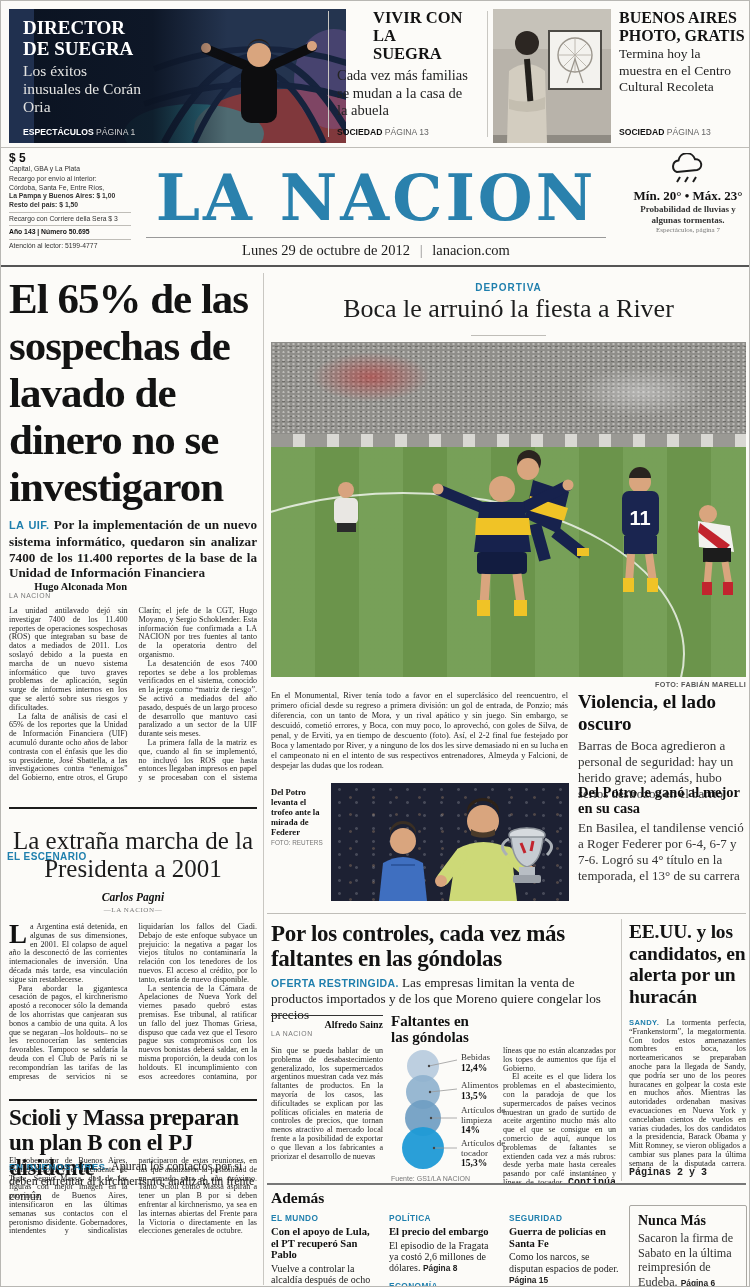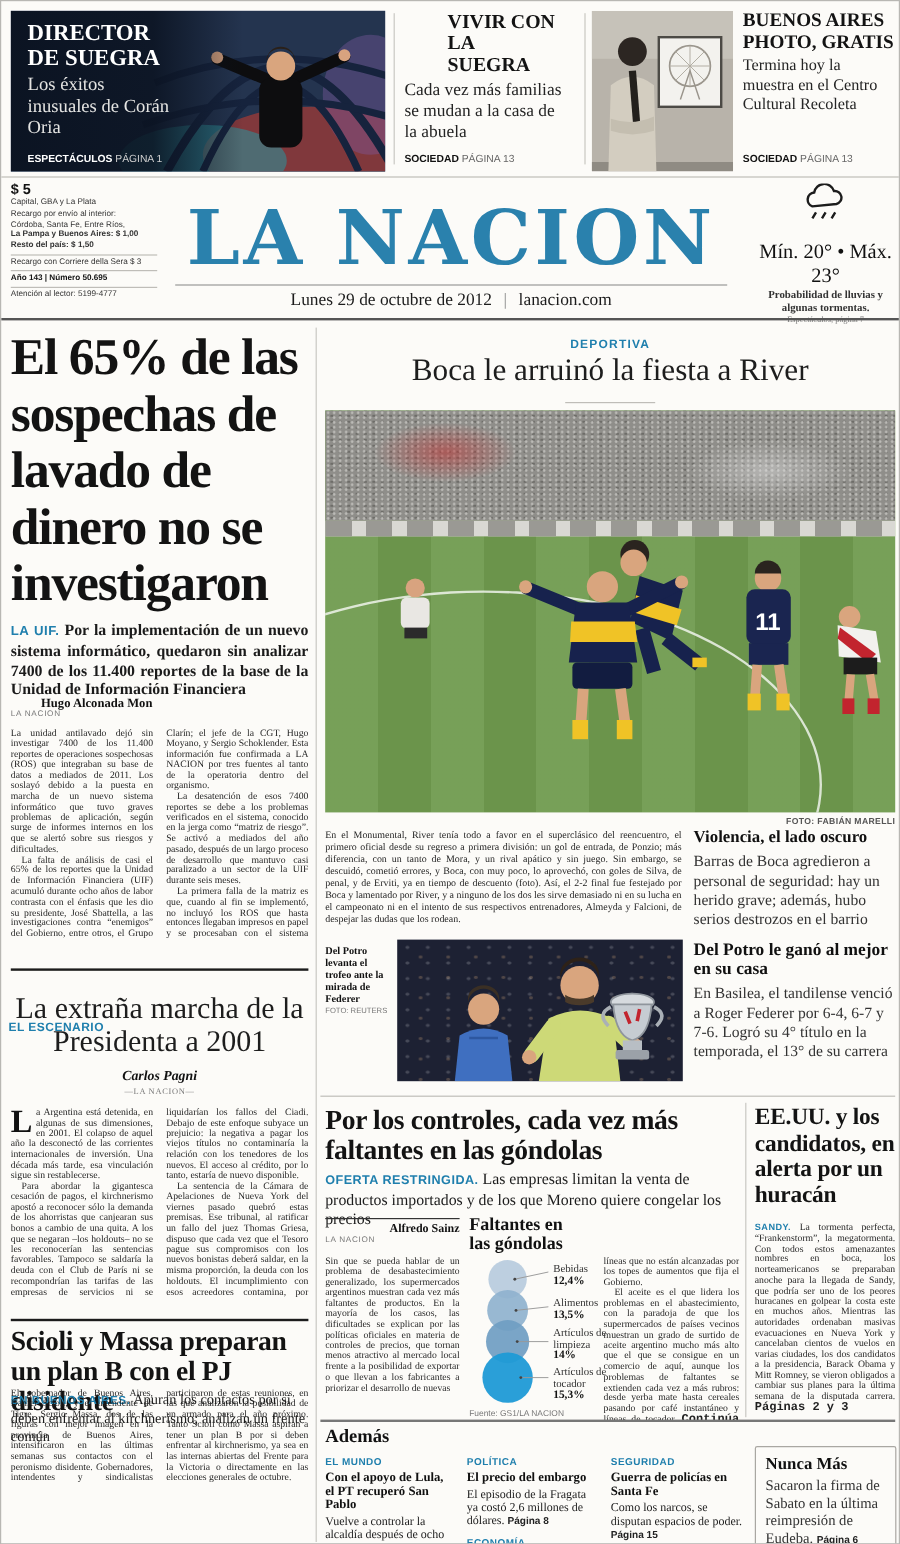--- a/index.html
+++ b/index.html
@@ -26,21 +26,21 @@
   .ad-sec{font-family:"Liberation Sans",sans-serif;font-weight:bold;font-size:8.3px;color:#1f7fad;letter-spacing:.4px;margin-bottom:3px;}
   .ad-title{font-weight:bold;font-size:10.6px;line-height:11.6px;color:#101010;margin-bottom:2px;}
   .ad-text{font-size:10px;line-height:11.4px;color:#222;}
   .ad-text b{font-family:Liberation Sans, sans-serif;font-size:8.4px;margin-top:36px;}
 </style>
 </head>
 <body>
 
 <div class="page">
 
-  <div class="abs photo" style="left:8px;top:8px;width:312px;height:134px;background:#20304f;">
+  <div class="abs photo" style="left:8px;top:8px;width:312px;height:134px;background:#20304f;padding-left:25px;">
     <svg width="312" height="134" viewBox="0 0 312 134">
       <rect width="312" height="134" fill="#24344f"></rect>
       <ellipse cx="250" cy="120" rx="90" ry="40" fill="#a83a34" opacity=".7"></ellipse>
       <ellipse cx="160" cy="125" rx="70" ry="30" fill="#2f8d96" opacity=".6"></ellipse>
       <ellipse cx="300" cy="70" rx="40" ry="50" fill="#7e5ba0" opacity=".4"></ellipse>
       <path d="M130 134 Q225 -40 320 134" fill="none" stroke="#16233d" stroke-width="7"></path>
       <path d="M160 134 Q225 -10 290 134" fill="none" stroke="#16233d" stroke-width="6"></path>
       <path d="M120 60 Q225 20 330 60" fill="none" stroke="#16233d" stroke-width="6"></path>
       <path d="M110 95 Q225 55 335 95" fill="none" stroke="#16233d" stroke-width="6"></path>
       <g>
@@ -143,21 +143,21 @@
     <span>Lunes 29 de octubre de 2012</span>
     <span style="color:#8a8a8a;padding:0 6px;">|</span>
     <span>lanacion.com</span>
   </div>
 
   <div class="abs" style="left:628px;top:152px;width:118px;text-align:center;">
     <svg width="42" height="30" viewBox="0 0 42 30" style="display:block;margin:0 auto;">
       <path d="M10 19 a6 6 0 0 1 1.5-11.6 a8.5 8.5 0 0 1 16.5-1.2 a5.5 5.5 0 0 1 2 10.8 z" fill="none" stroke="#1c1c1c" stroke-width="2"></path>
       <path d="M13 24 L10 29 M21 24 L18 29 M29 24 L26 29" stroke="#1c1c1c" stroke-width="2"></path>
     </svg>
-    <div style="font-size:17px;font-weight:normal;color:#111;margin-top:17px;">Mín. 20° • Máx. 23°</div>
+    <div style="font-size:13px;font-weight:bold;color:#111;margin-top:5px;">Mín. 20° • Máx. 23°</div>
     <div style="font-size:9px;line-height:10.5px;font-weight:bold;color:#333;">Probabilidad de lluvias y algunas tormentas.</div>
     <div style="font-size:7px;color:#777;margin-top:1px;">Espectáculos, página 7</div>
   </div>
 
   <div class="abs" style="left:0;top:264px;width:750px;height:1.5px;background:#555;"></div>
   <div class="abs vrule" style="left:262px;top:272px;height:1012px;"></div>
 
   <div class="abs" style="left:8px;top:274px;width:250px;font-weight:bold;font-size:43px;line-height:47px;letter-spacing:-1px;color:#131313;">El 65% de las sospechas de lavado de dinero no se investigaron</div>
 
   <div class="abs just" style="left:8px;top:516px;width:248px;font-size:13.2px;line-height:15.8px;font-weight:bold;color:#1b1b1b;">
@@ -255,21 +255,21 @@
           <rect x="452" y="240" width="10" height="13" fill="#c2242e"></rect>
       </g>
     </svg>
   </div>
 
   <div class="abs sans" style="left:270px;top:679px;width:475px;text-align:right;font-size:7.2px;font-weight:bold;color:#555;letter-spacing:.3px;">FOTO: FABIÁN MARELLI</div>
 
   <div class="abs just" style="left:270px;top:690px;width:297px;font-size:8.3px;line-height:10px;color:#1f1f1f;">En el Monumental, River tenía todo a favor en el superclásico del reencuentro, el primero oficial desde su regreso a primera división: un gol de entrada, de Ponzio; más diferencia, con un tanto de Mora, y un rival apático y sin juego. Sin embargo, se descuidó, cometió errores, y Boca, con muy poco, lo aprovechó, con goles de Silva, de penal, y de Erviti, ya en tiempo de descuento (foto). Así, el 2-2 final fue festejado por Boca y lamentado por River, y a ninguno de los dos les sirve demasiado ni en su lucha en el campeonato ni en el intento de sus respectivos entrenadores, Almeyda y Falcioni, de despejar las dudas que los rodean.</div>
 
   <div class="abs" style="left:577px;top:690px;width:168px;">
-    <div style="font-weight:bold;font-size:14px;color:#101010;">Violencia, el lado oscuro</div>
+    <div style="font-weight:bold;font-size:19px;color:#101010;">Violencia, el lado oscuro</div>
     <div style="margin-top:3px;font-size:13px;line-height:16px;color:#333;">Barras de Boca agredieron a personal de seguridad: hay un herido grave; además, hubo serios destrozos en el barrio</div>
   </div>
 
   <div class="abs" style="left:270px;top:786px;width:54px;text-align:left;">
     <div style="font-weight:bold;font-size:8.6px;line-height:10px;color:#111;">Del Potro levanta el trofeo ante la mirada de Federer</div>
     <div class="sans" style="font-size:6.4px;color:#777;margin-top:2px;">FOTO: REUTERS</div>
   </div>
 
   <div class="abs photo" style="left:330px;top:782px;width:238px;height:118px;background:#1d2133;">
     <div class="abs" style="left:0;top:0;width:238px;height:118px;background-image:radial-gradient(rgba(255,255,255,.18) 1.3px,transparent 2px),radial-gradient(rgba(255,200,140,.22) 1.3px,transparent 2px);background-size:17px 13px,23px 17px;background-position:0 0,8px 6px;"></div>

